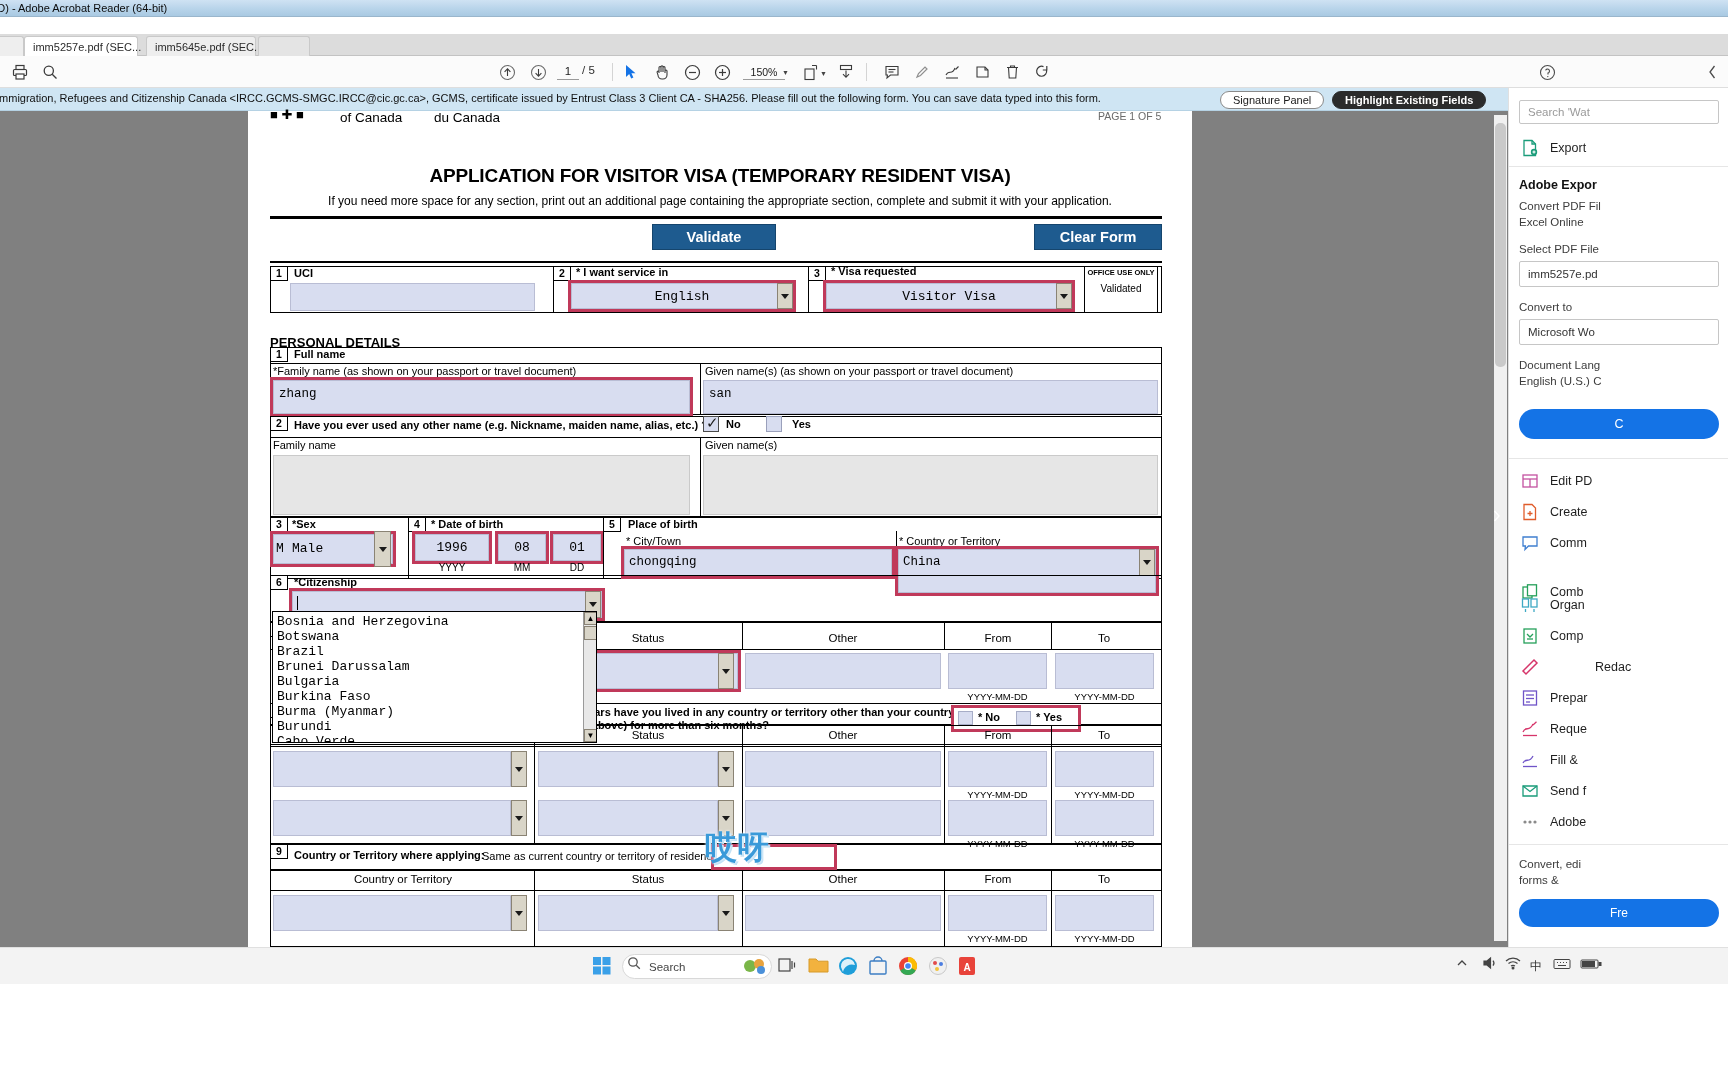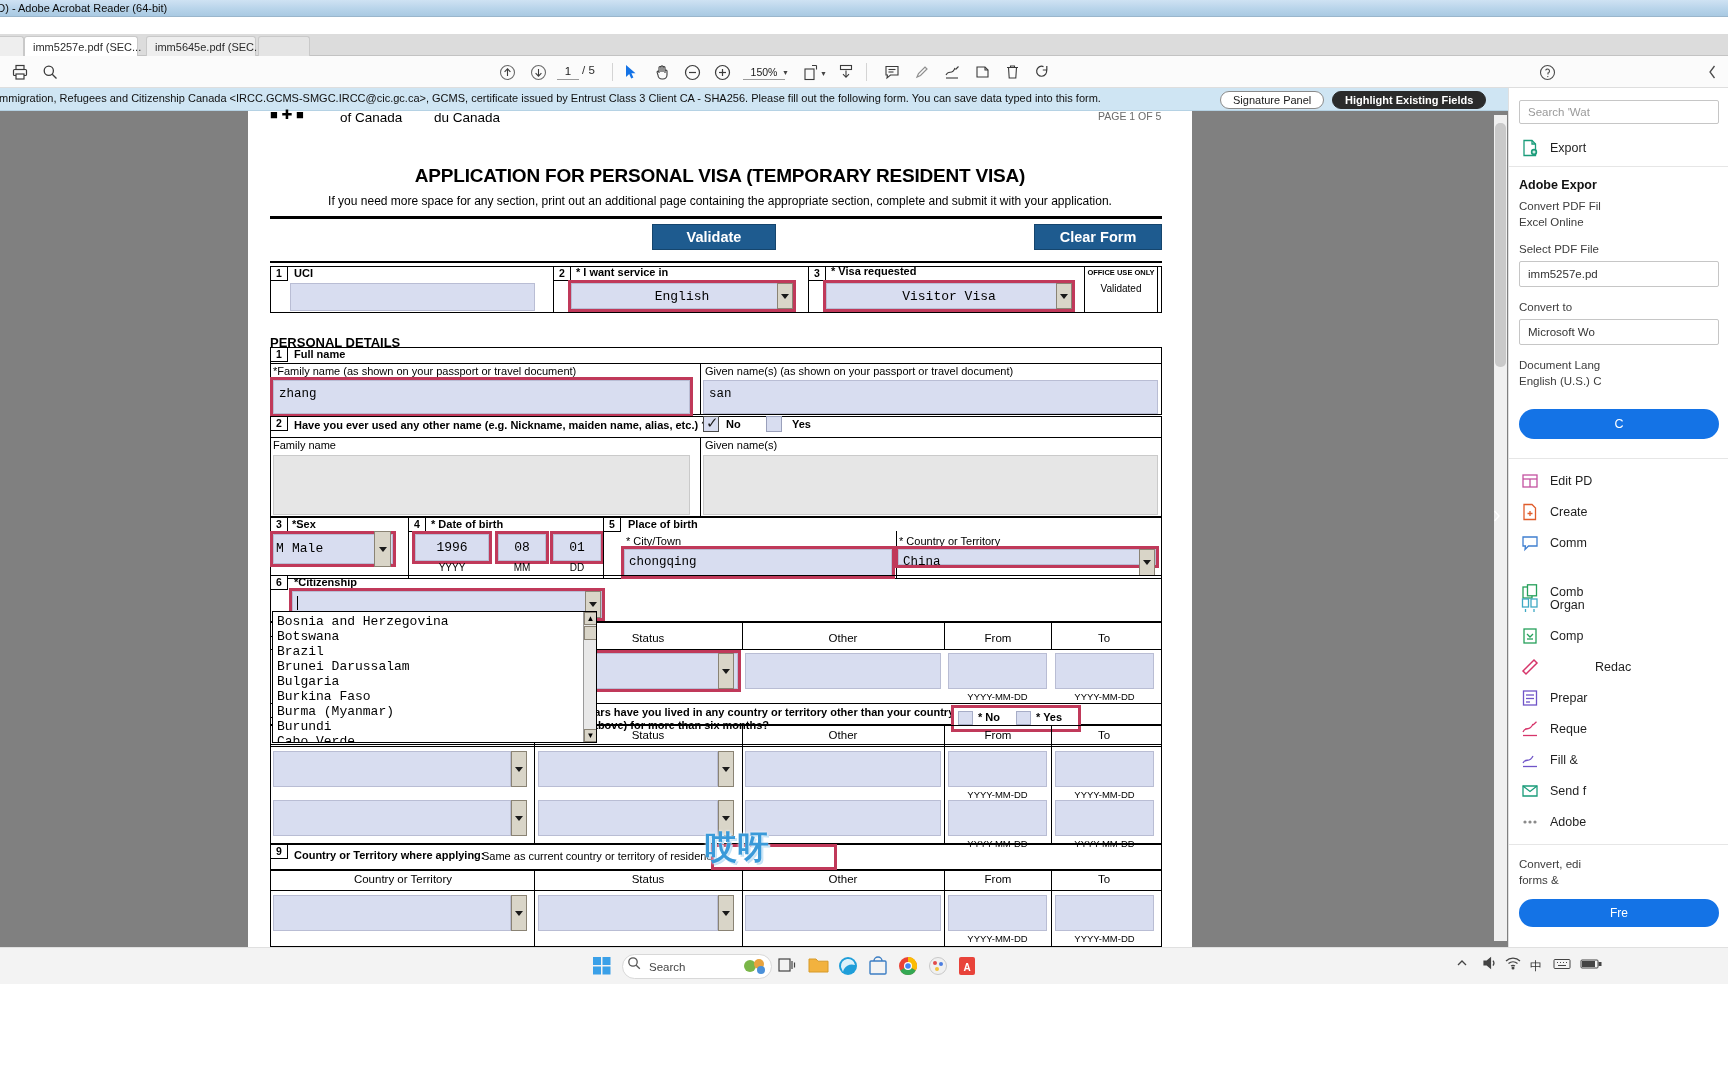--- a/index.html
+++ b/index.html
@@ -343,21 +343,21 @@
   </div>
 
   <div class="workspace">
     <div class="page">
 
       <div class="f ftxt" style="left:22px; top:-4px; font-size:13px;">■ ✚ ■</div>
       <div class="f ftxt" style="left:92px; top:-1px; font-size:13.5px;">of Canada</div>
       <div class="f ftxt" style="left:186px; top:-1px; font-size:13.5px;">du Canada</div>
       <div class="f ftxt" style="left:850px; top:-1px; font-size:10.5px; color:#6a6a6a;">PAGE 1 OF 5</div>
 
-      <div class="f ftxt fbold" style="left:0px; top:54px; width:944px; text-align:center; font-size:19px; letter-spacing:-0.2px;">APPLICATION FOR PERSONAL VISA (TEMPORARY RESIDENT VISA)</div>
+      <div class="f ftxt fbold" style="left:0px; top:54px; width:944px; text-align:center; font-size:19px; letter-spacing:-0.2px;">APPLICATION FOR VISITOR VISA (TEMPORARY RESIDENT VISA)</div>
       <div class="f ftxt" style="left:0px; top:83px; width:944px; text-align:center; font-size:12px;">If you need more space for any section, print out an additional page containing the appropriate section, complete and submit it with your application.</div>
 
       <div class="hrule" style="left:22px; top:105px; width:892px; height:3px;"></div>
 
       <div class="btn-blue" style="left:404px; top:113px; width:124px; height:26px;">Validate</div>
       <div class="btn-blue" style="left:786px; top:113px; width:128px; height:26px;">Clear Form</div>
 
       <div class="hrule" style="left:22px; top:150px; width:892px; height:2px;"></div>
 
       <div class="f bx" style="left:22px; top:155px; width:892px; height:47px;"></div>
@@ -446,21 +446,21 @@
 
       <div class="vrule" style="left:355px; top:406px; width:1px; height:62px;"></div>
       <div class="numcell" style="left:355px; top:406px; width:18px; height:15px;">5</div>
       <div class="f ftxt fbold" style="left:380px; top:407px; font-size:11px;">Place of birth</div>
       <div class="f ftxt" style="left:378px; top:424px; font-size:11px;">* City/Town</div>
       <div class="f fld hl" style="left:376px; top:438px; width:268px; height:27px;">
         <span class="mono" style="position:absolute; left:4px; top:5px; font-size:12.5px;">chongqing</span>
       </div>
       <div class="vrule" style="left:648px; top:420px; width:1px; height:48px;"></div>
       <div class="f ftxt" style="left:651px; top:424px; font-size:11px;">* Country or Territory</div>
-      <div class="f fld hl" style="left:650px; top:438px; width:258px; height:16px;text-align:right;">
+      <div class="f fld hl" style="left:650px; top:438px; width:258px; height:44px;text-align:right;">
         <span class="mono" style="position:absolute; left:4px; top:5px; font-size:12.5px;">China</span>
       </div>
       <div class="arrowbtn" style="left:891px; top:438px; width:16px; height:27px;"></div>
 
       <div class="f bx" style="left:22px; top:464px; width:892px; height:47px;"></div>
       <div class="numcell" style="left:22px; top:464px; width:18px; height:15px;">6</div>
       <div class="f ftxt fbold" style="left:46px; top:465px; font-size:11px;">*Citizenship</div>
       <div class="f fld hl" style="left:44px; top:480px; width:310px; height:27px;">
         <span class="mono" style="position:absolute; left:4px; top:4px; font-size:12.5px; border-left:1px solid #000; padding-left:0;">&nbsp;</span>
       </div>

